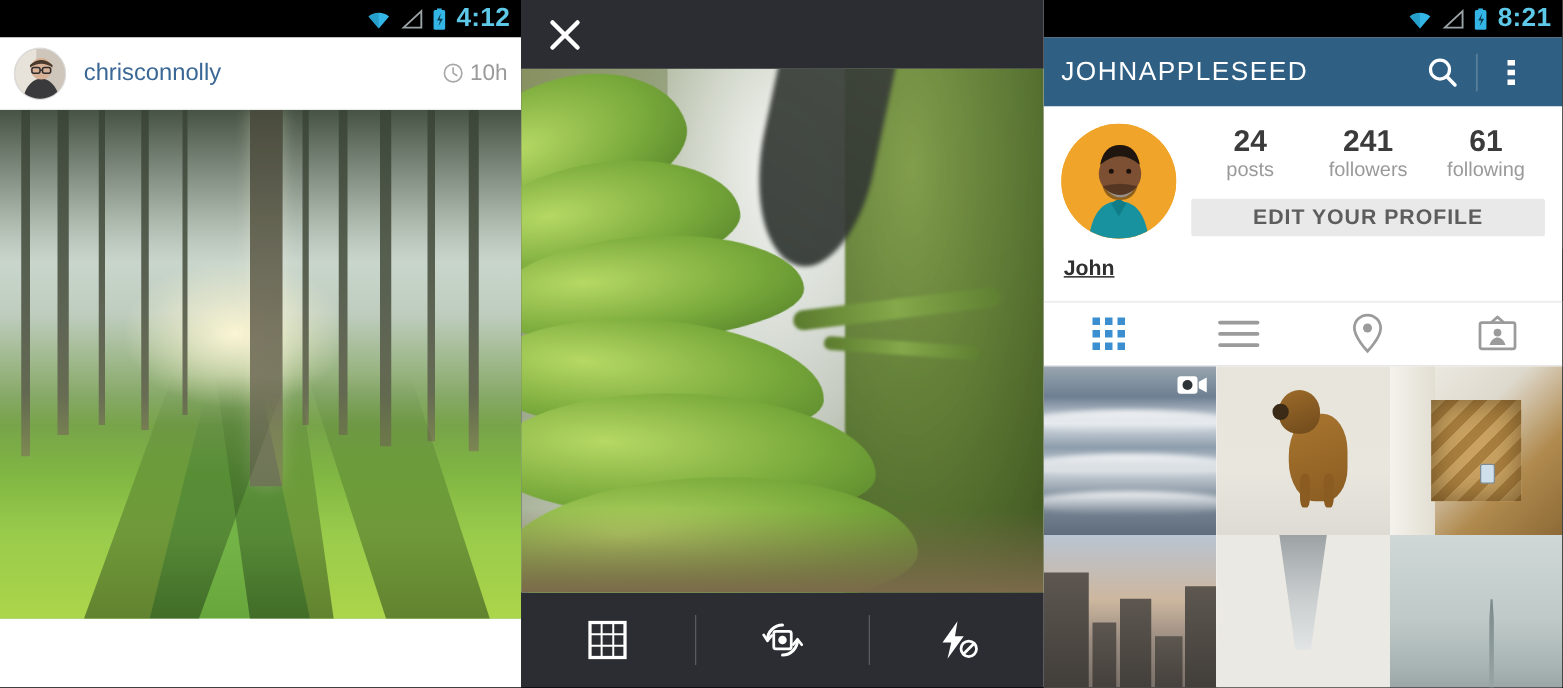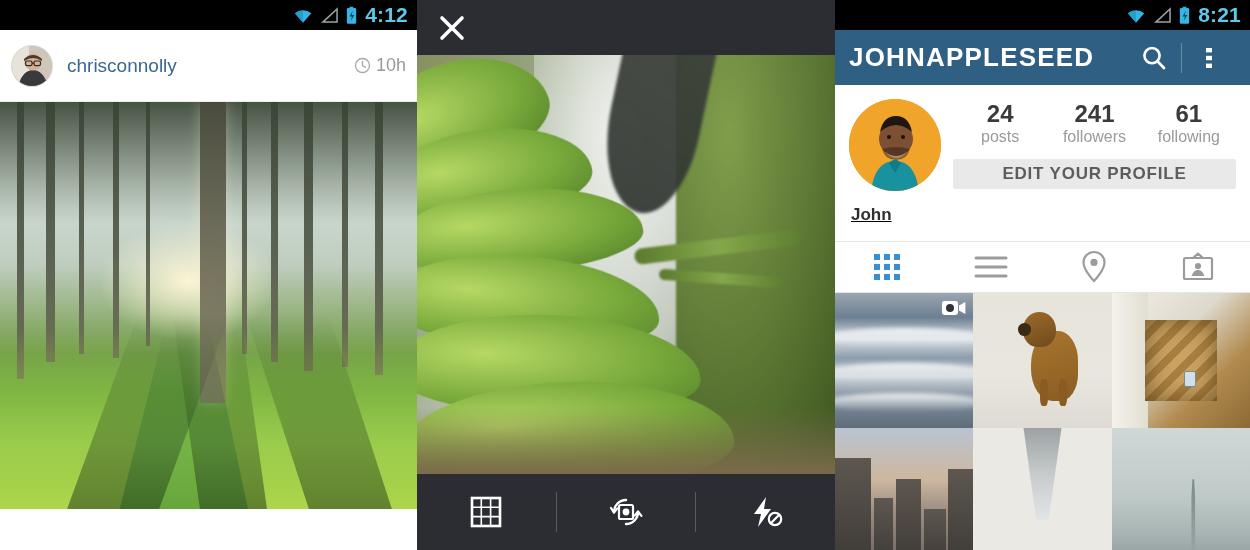--- a/index.html
+++ b/index.html
@@ -26,32 +26,32 @@
   
   .appbar {
     height:55px; background:#2f5f83; display:flex; align-items:center;
     padding:0 14px; position:relative;
   }
   .logo {
     color:#fff; font-family:"DejaVu Serif", serif; font-style:italic;
     font-size:30px; font-weight:bold; letter-spacing:-0.5px; line-height:1;
   }
   .appbar-title {
-    color:#fff; font-size:26px; font-weight:bold; letter-spacing:1.2px;
+    color:#fff; font-size:21px; font-weight:normal; letter-spacing:1.2px;
   }
   .appbar-actions {
     margin-left:auto; display:flex; align-items:center; height:100%;
   }
   .ab-btn { display:flex; align-items:center; justify-content:center;
             width:54px; height:55px; cursor:pointer; }
   .ab-sep { width:1px; height:30px; background:rgba(255,255,255,.28); }
 
   
   .post-header {
-    height:72px; background:#fff; display:flex; align-items:center;
+    height:58px; background:#fff; display:flex; align-items:center;
     padding:0 11px; border-bottom:1px solid #eceded;
   }
   .avatar-sm {
     width:42px; height:42px; border-radius:50%; overflow:hidden;
     flex:0 0 42px; border:1px solid #dcdcdc; position:relative; background:#cfc8c0;
   }
   .post-user {
     margin-left:14px; color:#3a6795; font-size:19px; font-weight:normal;
   }
   .post-time {

